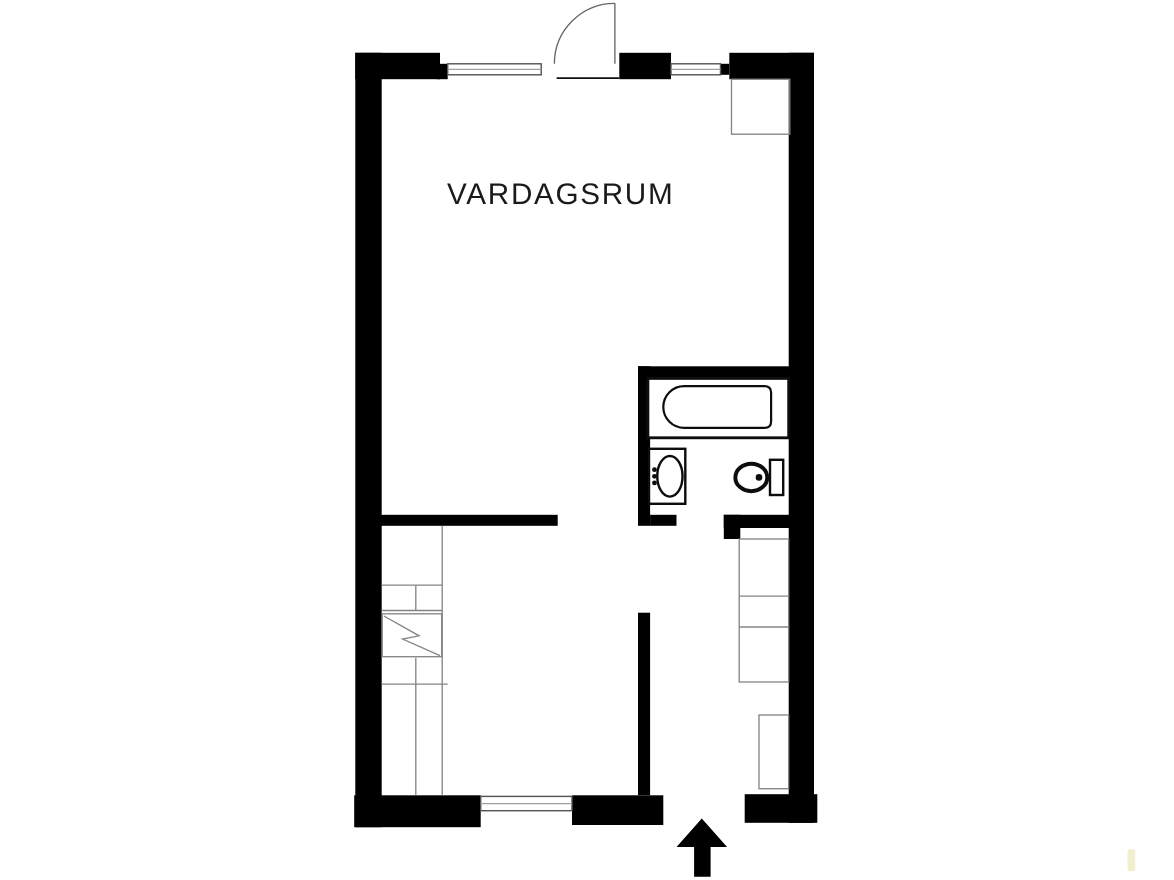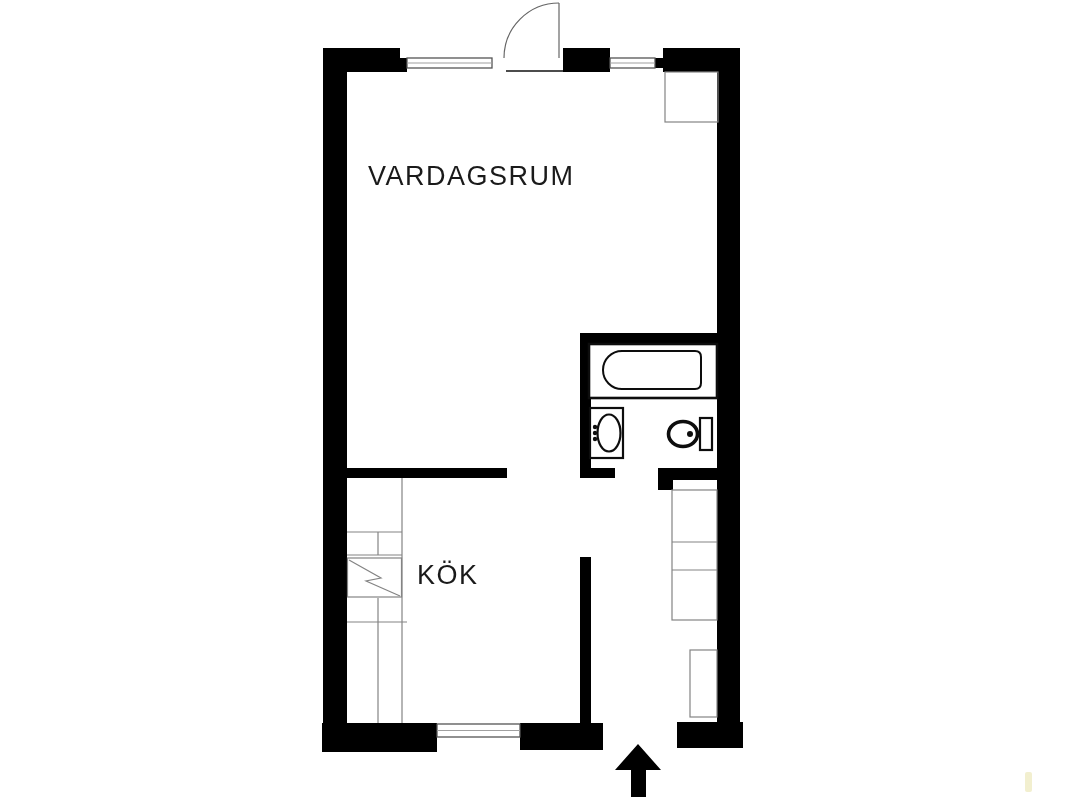--- a/index.html
+++ b/index.html
@@ -9,21 +9,21 @@
     background:#ffffff;
     overflow:hidden;
     font-family:"Liberation Sans", sans-serif;
   }
   .plan-svg{position:absolute;left:0;top:0;}
   .room-label{
     position:absolute;
     color:#1a1a1a;
     font-size:27px;
     letter-spacing:1.5px;
-    text-align:left;
+    text-align:right;
     white-space:nowrap;
     font-weight:normal;
   }
   .label-vardagsrum{left:368px;top:161px;width:245px;}
   .label-kok{left:417px;top:560px;width:120px;}
   .scan-artifact{
     position:absolute;left:1025px;top:772px;width:7px;height:20px;
     background:#f2efcf;border-radius:2px;
   }
 </style>
@@ -113,17 +113,16 @@
       <line x1="672" y1="542" x2="717" y2="542"></line>
       <line x1="672" y1="570" x2="717" y2="570"></line>
       <rect x="690" y="650" width="27" height="67"></rect>
     </g>
 
     <polygon points="638,744 661,770 646,770 646,797 631,797 631,770 615,770" fill="#000000"></polygon>
   </svg>
 
   <div class="room-label label-vardagsrum">VARDAGSRUM</div>
 
-  <div class="room-label label-kok">KÖK</div>
 
   <div class="scan-artifact"></div>
 
 </div>
 
 </body></html>

